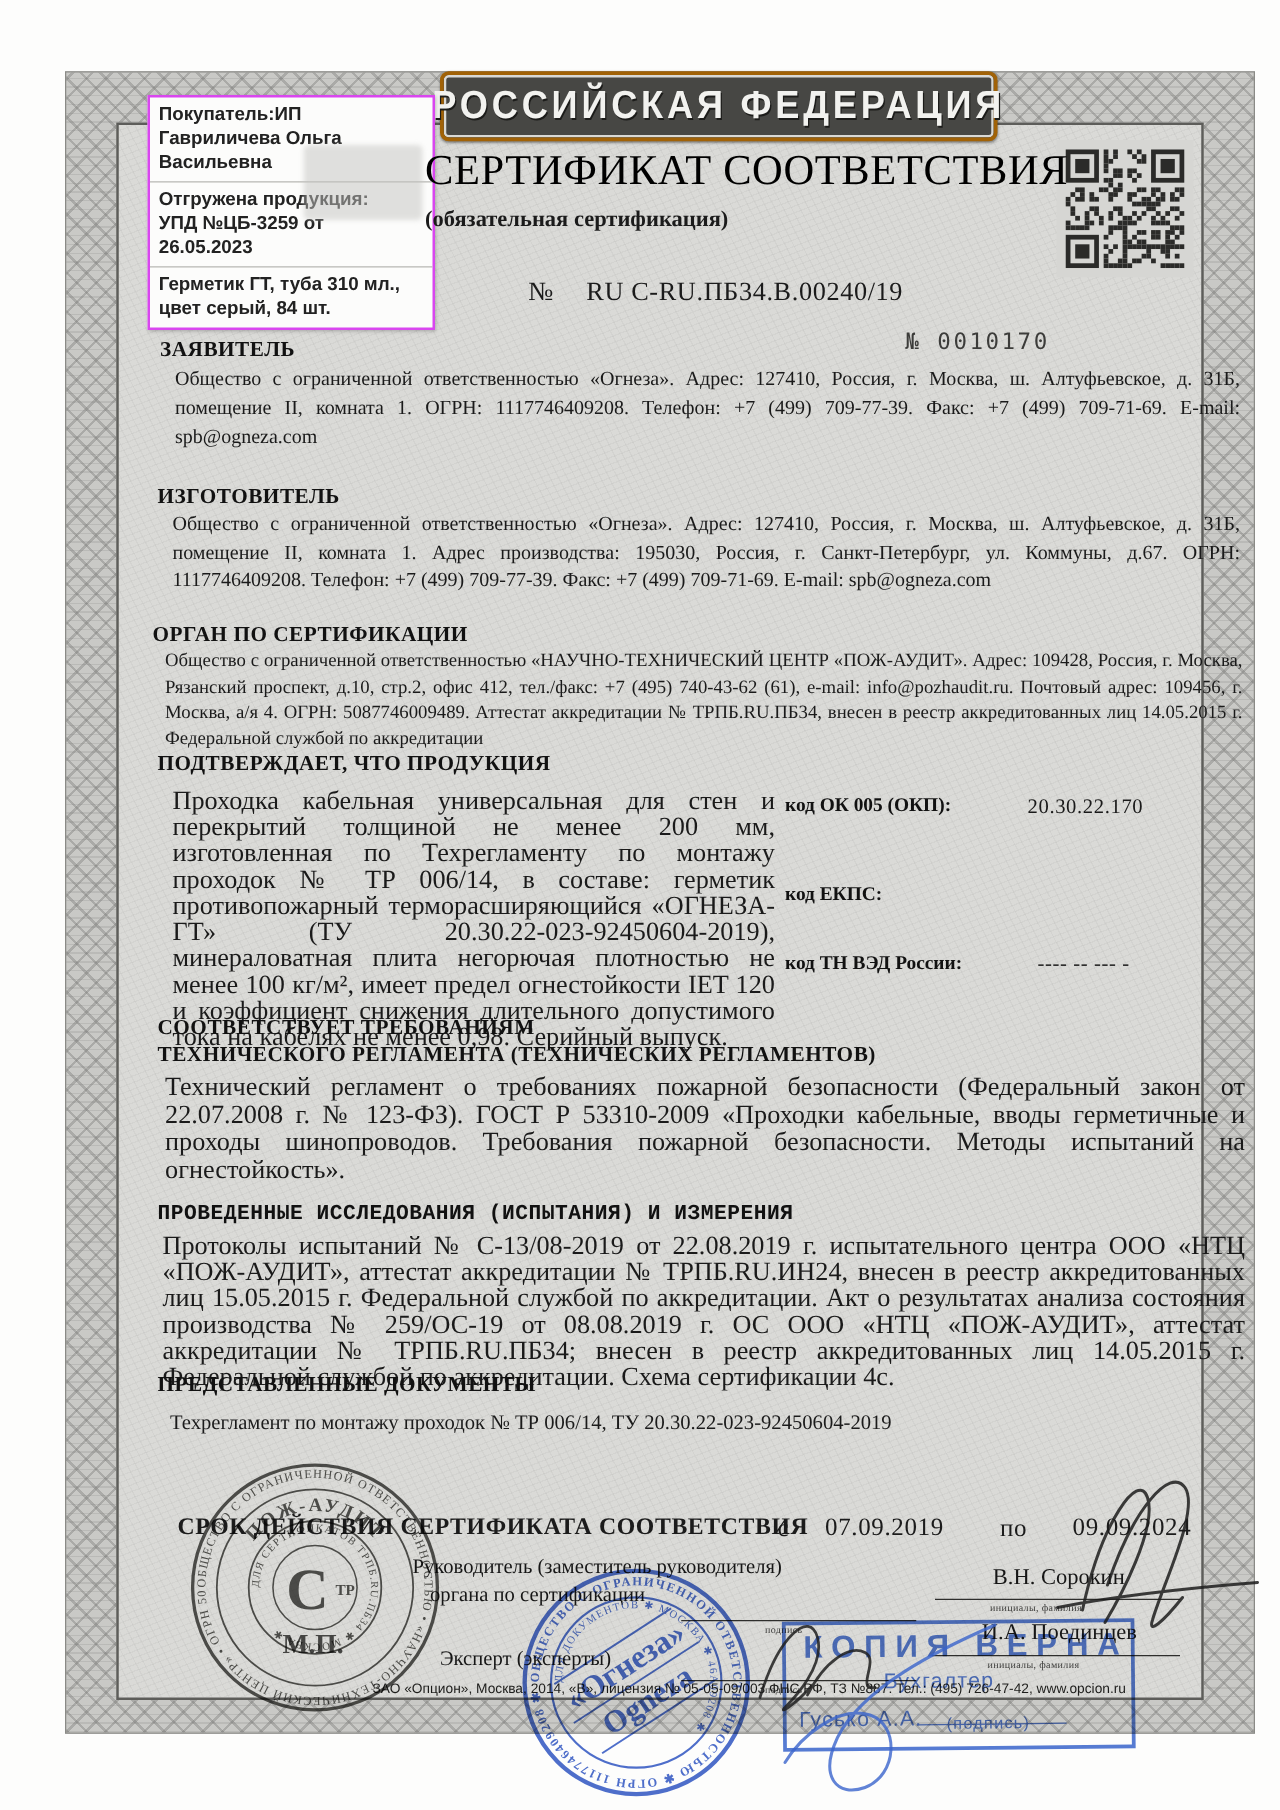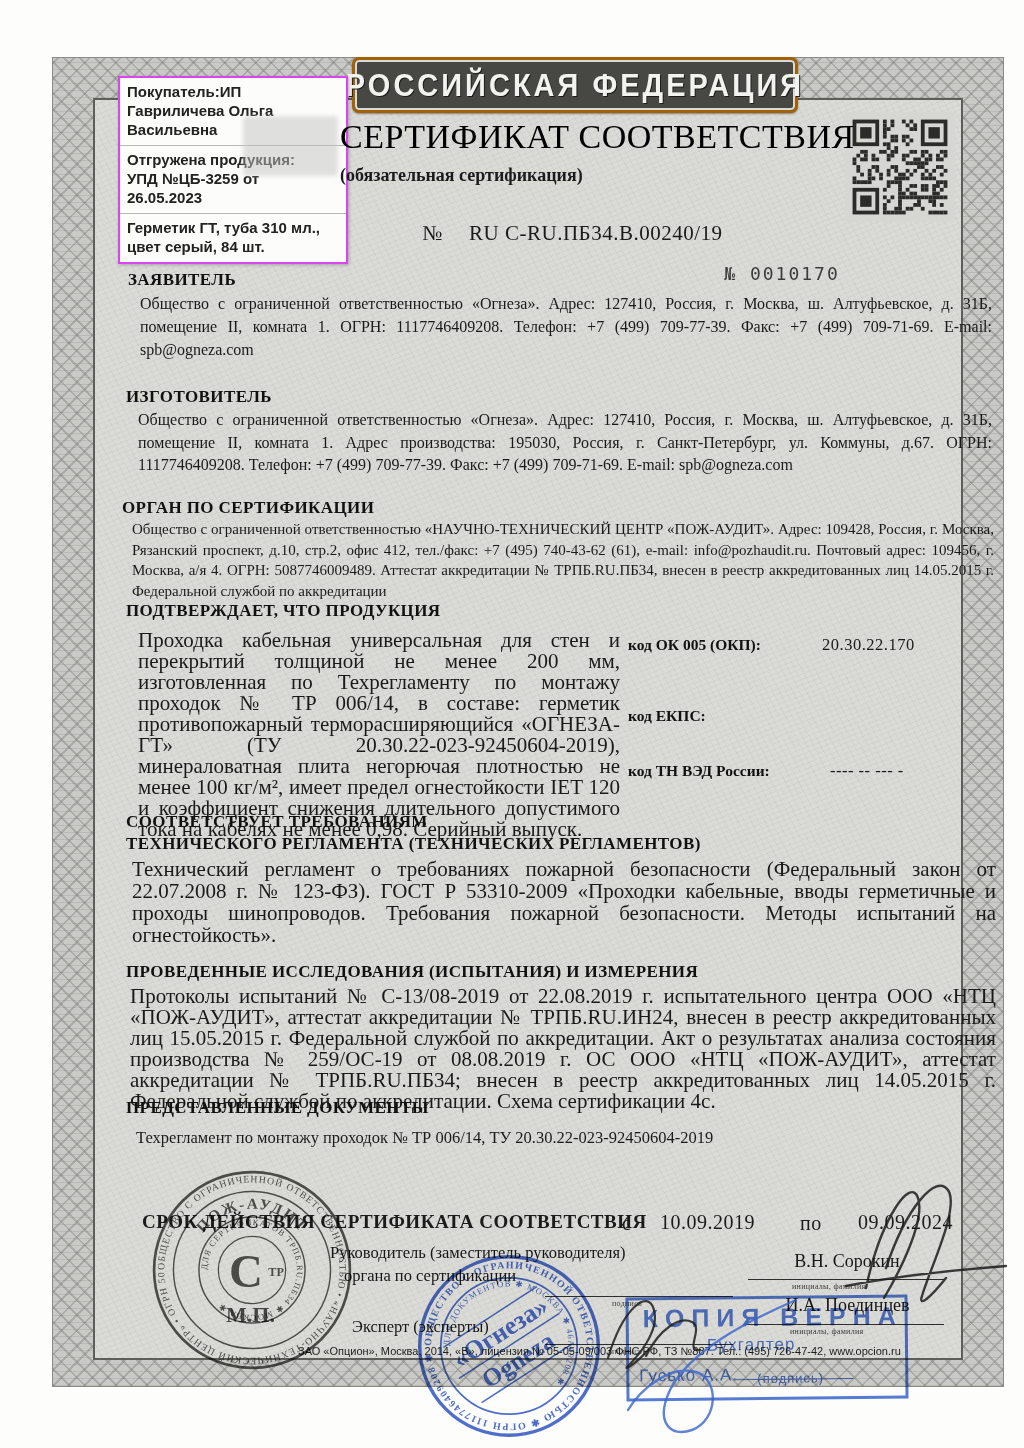--- a/index.html
+++ b/index.html
@@ -316,29 +316,29 @@
   <div class="abs codes" style="left:628px;top:636px;">код ОК 005 (ОКП):</div>
   <div class="abs codeval" style="left:822px;top:635px;">20.30.22.170</div>
   <div class="abs codes" style="left:628px;top:707px;">код ЕКПС:</div>
   <div class="abs codes" style="left:628px;top:762px;">код ТН ВЭД России:</div>
   <div class="abs codeval" style="left:830px;top:761px;">---- -- --- -</div>
 
   <div class="abs h" style="left:126px;top:812px;">СООТВЕТСТВУЕТ ТРЕБОВАНИЯМ</div>
   <div class="abs h" style="left:126px;top:834px;">ТЕХНИЧЕСКОГО РЕГЛАМЕНТА (ТЕХНИЧЕСКИХ РЕГЛАМЕНТОВ)</div>
   <div class="abs body-text" style="left:132px;top:858px;width:864px;line-height:22px;">Технический регламент о требованиях пожарной безопасности (Федеральный закон от 22.07.2008 г. № 123-ФЗ). ГОСТ Р 53310-2009 «Проходки кабельные, вводы герметичные и проходы шинопроводов. Требования пожарной безопасности. Методы испытаний на огнестойкость».</div>
 
-  <div class="abs h" style="left:126px;top:962px;">ПРОВЕДЕННЫЕ ИССЛЕДОВАНИЯ (ИСПЫТАНИЯ) И ИЗМЕРЕНИЯ</div>
+  <div class="abs h" style="left:126px;top:962px;font-family:Liberation Mono, monospace;">ПРОВЕДЕННЫЕ ИССЛЕДОВАНИЯ (ИСПЫТАНИЯ) И ИЗМЕРЕНИЯ</div>
   <div class="abs body-text" style="left:130px;top:986px;width:866px;line-height:21px;">Протоколы испытаний № С-13/08-2019 от 22.08.2019 г. испытательного центра ООО «НТЦ «ПОЖ-АУДИТ», аттестат аккредитации № ТРПБ.RU.ИН24, внесен в реестр аккредитованных лиц 15.05.2015 г. Федеральной службой по аккредитации. Акт о результатах анализа состояния производства № 259/ОС-19 от 08.08.2019 г. ОС ООО «НТЦ «ПОЖ-АУДИТ», аттестат аккредитации № ТРПБ.RU.ПБ34; внесен в реестр аккредитованных лиц 14.05.2015 г. Федеральной службой по аккредитации. Схема сертификации 4с.</div>
 
   <div class="abs h" style="left:126px;top:1098px;">ПРЕДСТАВЛЕННЫЕ ДОКУМЕНТЫ</div>
   <div class="abs" style="left:136px;top:1128px;font-size:16.5px;">Техрегламент по монтажу проходок № ТР 006/14, ТУ 20.30.22-023-92450604-2019</div>
 
   <div class="validity-label" style="left:142px;top:1211px;">СРОК ДЕЙСТВИЯ СЕРТИФИКАТА СООТВЕТСТВИЯ</div>
   <div class="vdate" style="left:622px;top:1212px;">с</div>
-  <div class="vdate" style="left:660px;top:1211px;">10.09.2019</div>
+  <div class="vdate" style="left:660px;top:1211px;">07.09.2019</div>
   <div class="vdate" style="left:800px;top:1212px;">по</div>
   <div class="vdate" style="left:858px;top:1211px;">09.09.2024</div>
 
   <div class="role" style="left:330px;top:1243px;">Руководитель (заместитель руководителя)</div>
   <div class="role" style="left:344px;top:1266px;">органа по сертификации</div>
   <div class="sig-line" style="left:545px;top:1296px;width:188px;"></div>
   <div class="cap" style="left:612px;top:1299px;">подпись</div>
   <div class="sig-name" style="left:752px;top:1251px;width:190px;">В.Н. Сорокин</div>
   <div class="sig-line" style="left:748px;top:1279px;width:196px;"></div>
   <div class="cap" style="left:792px;top:1282px;">инициалы, фамилия</div>

